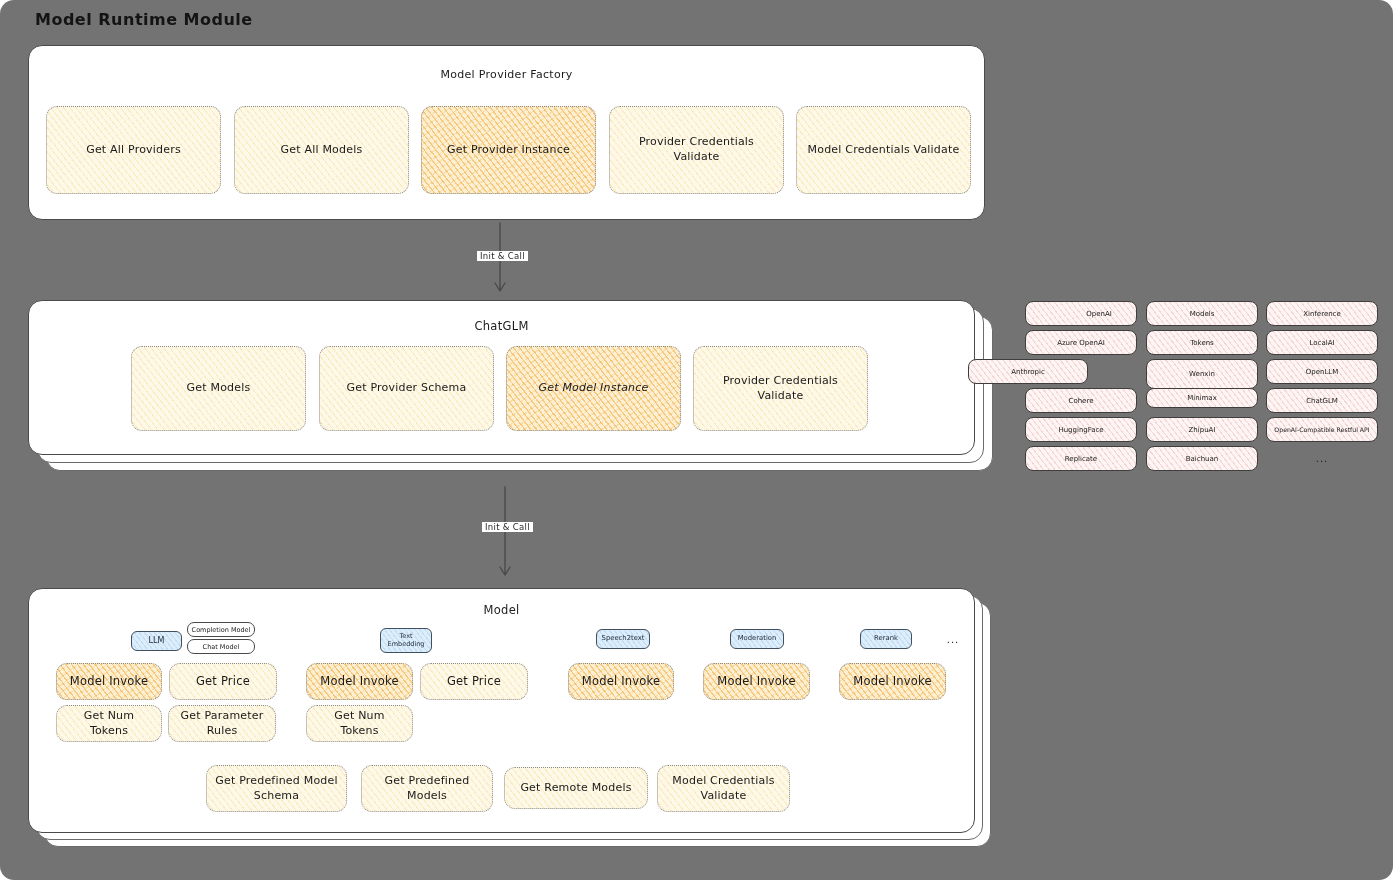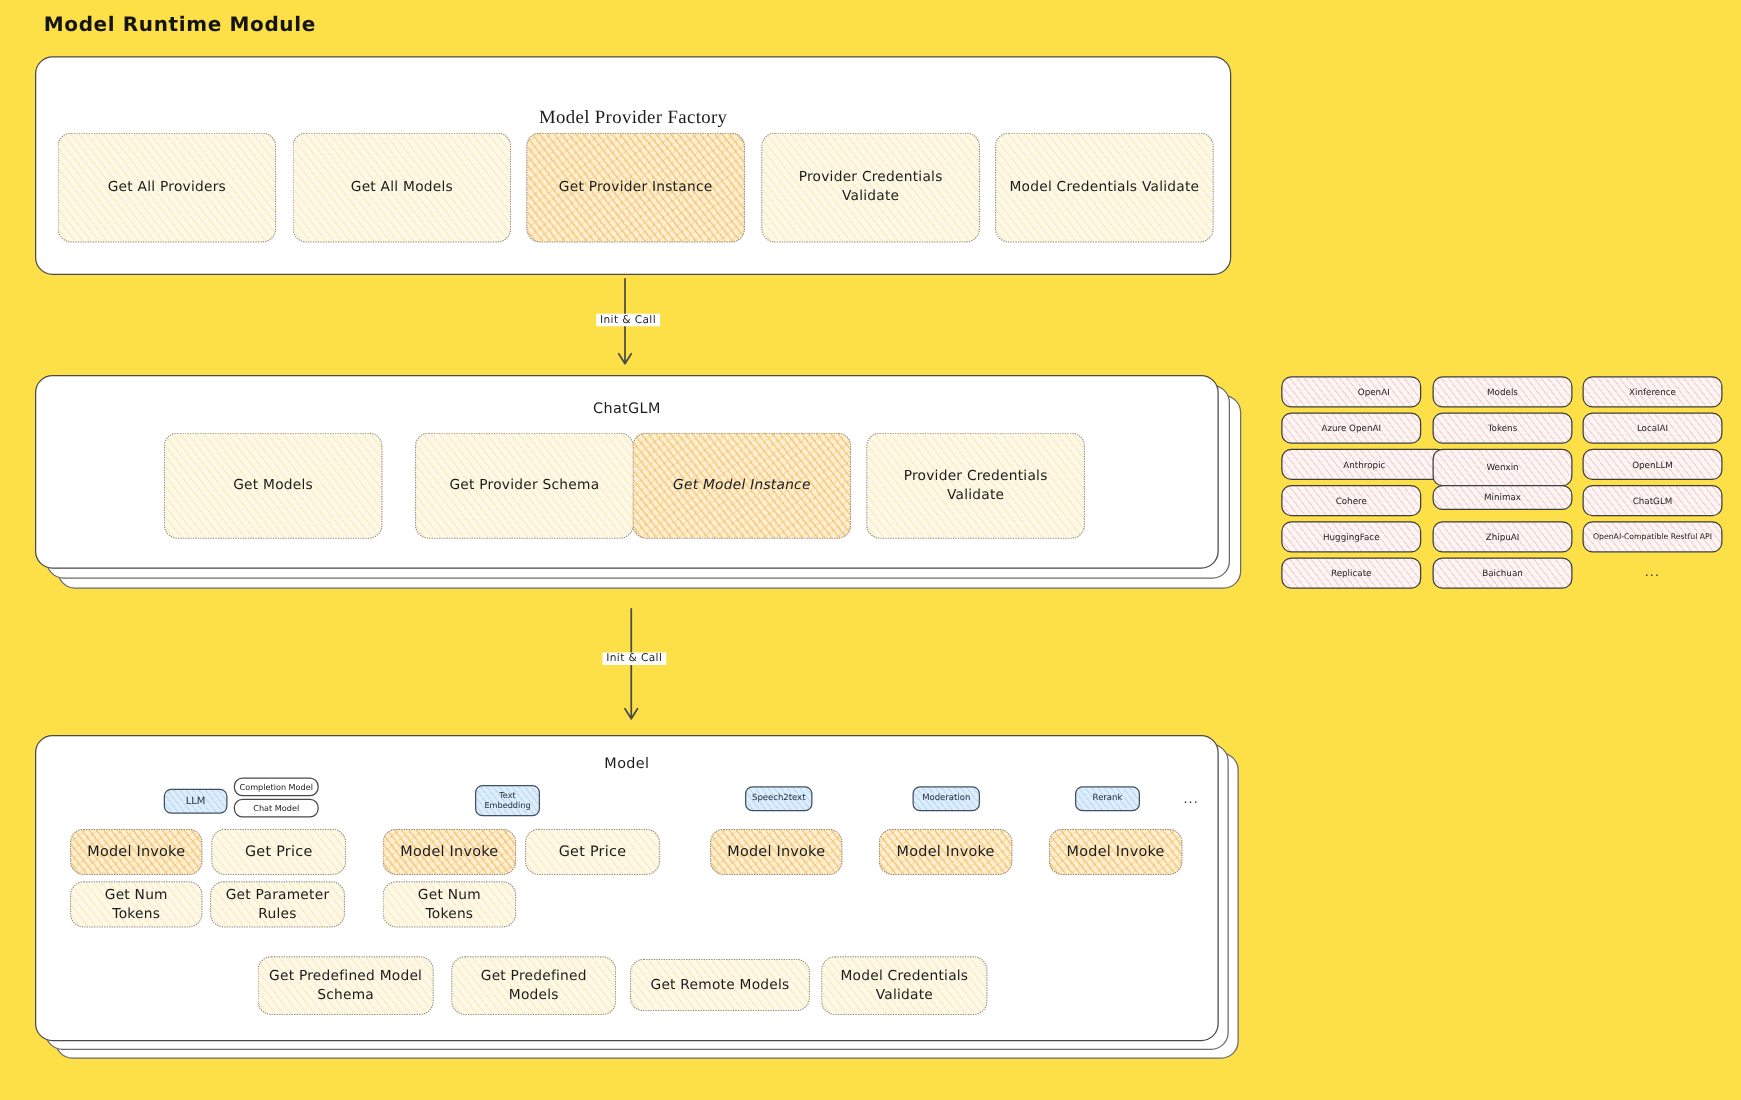--- a/index.html
+++ b/index.html
@@ -1,18 +1,18 @@
 <!DOCTYPE html>
 <html><head>
 <meta charset="utf-8">
 <style>
   html,body{margin:0;padding:0;background:#ffffff;}
   .canvas{
-    position:relative;width:1393px;height:880px;background:#fde047;overflow:hidden;
-    font-family:"DejaVu Sans","Liberation Sans",sans-serif;color:#1c1c1c;
+    position:relative;width:1393px;height:880px;background:#737373;overflow:hidden;
+    font-family:"DejaVu Sans","Liberation Sans",sans-serif;color:#1c1c1c;border-radius:14px;
   }
   .page-title{
     position:absolute;left:35px;top:10px;font-size:16px;font-weight:700;
     letter-spacing:.5px;color:#141414;
   }
   .container{
     position:absolute;border:1.4px solid #4a4a4a;border-radius:14px;background:#fff;
     box-sizing:border-box;
   }
   .stack{
@@ -76,21 +76,21 @@
   .arrow-svg{position:absolute;overflow:visible;}
 </style>
 </head>
 <body>
 
 <div class="canvas">
 
   <div class="page-title">Model Runtime Module</div>
 
   <div class="container" style="left:28px;top:45px;width:957px;height:175px;">
-    <div class="container-title" style="top:40px;font-size:15px;font-family:Liberation Serif, serif;">Model Provider Factory</div>
+    <div class="container-title" style="top:22px;font-size:11px;">Model Provider Factory</div>
     <div class="btn fill-cream" style="left:17px;top:60px;width:175px;height:88px;">
         <span>Get All Providers</span>
       </div>
     <div class="btn fill-cream" style="left:205px;top:60px;width:175px;height:88px;">
         <span>Get All Models</span>
       </div>
     <div class="btn fill-orange" style="left:392px;top:60px;width:175px;height:88px;">
         <span>Get Provider Instance</span>
       </div>
     <div class="btn fill-cream" style="left:580px;top:60px;width:175px;height:88px;">
@@ -106,21 +106,21 @@
   </svg>
   <div class="arrow-label" style="left:477px;top:251px;">Init &amp; Call</div>
 
   <div class="stack" style="left:46px;top:316px;width:947px;height:155px;"></div>
   <div class="stack" style="left:37px;top:308px;width:947px;height:155px;"></div>
   <div class="container" style="left:28px;top:300px;width:947px;height:155px;">
     <div class="container-title" style="top:18px;font-size:11.5px;">ChatGLM</div>
     <div class="btn fill-cream" style="left:102px;top:45px;width:175px;height:85px;">
         <span>Get Models</span>
       </div>
-    <div class="btn fill-cream" style="left:290px;top:45px;width:175px;height:85px;margin-left:13px;">
+    <div class="btn fill-cream" style="left:290px;top:45px;width:175px;height:85px;">
         <span>Get Provider Schema</span>
       </div>
     <div class="btn fill-orange" style="left:477px;top:45px;width:175px;height:85px;font-style:italic;">
         <span>Get Model Instance</span>
       </div>
     <div class="btn fill-cream" style="left:664px;top:45px;width:175px;height:85px;">
         <span>Provider Credentials Validate</span>
       </div>
   </div>
 
@@ -137,21 +137,21 @@
   <div class="pink-box" style="left:1025px;top:330px;width:112px;height:25px;">
       <span>Azure OpenAI</span>
     </div>
   <div class="pink-box" style="left:1146px;top:330px;width:112px;height:25px;">
       <span>Tokens</span>
     </div>
   <div class="pink-box" style="left:1266px;top:330px;width:112px;height:25px;">
       <span>LocalAI</span>
     </div>
 
-  <div class="pink-box" style="left:1025px;top:359px;width:133px;height:25px;">
+  <div class="pink-box" style="left:968px;top:359px;width:120px;height:25px;">
       <span>Anthropic</span>
     </div>
   <div class="pink-box" style="left:1146px;top:359px;width:112px;height:30px;">
       <span>Wenxin</span>
     </div>
   <div class="pink-box" style="left:1266px;top:359px;width:112px;height:25px;">
       <span>OpenLLM</span>
     </div>
 
   <div class="pink-box" style="left:1025px;top:388px;width:112px;height:25px;">

